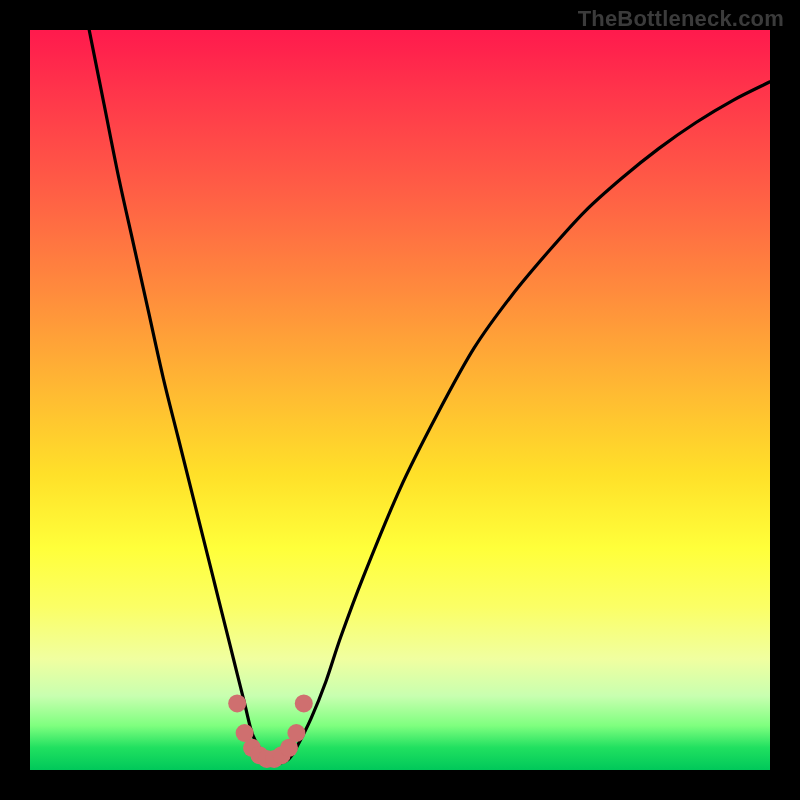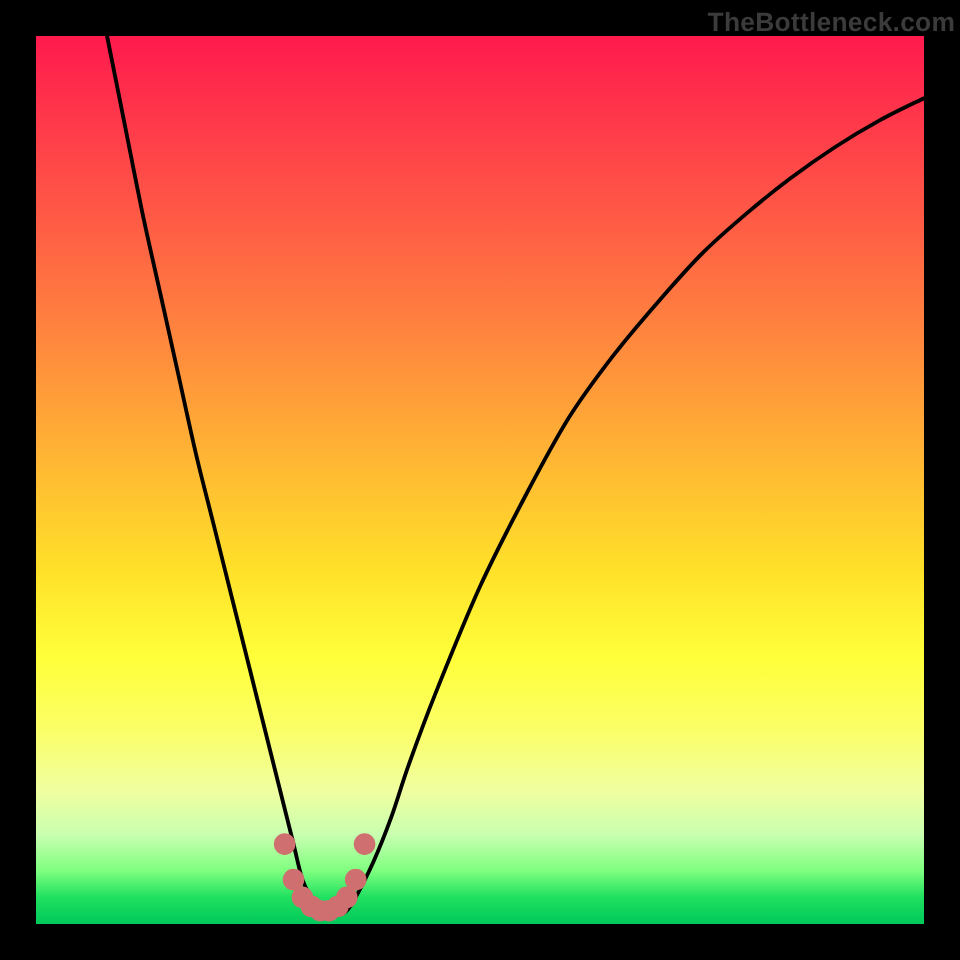--- a/index.html
+++ b/index.html
@@ -36,21 +36,21 @@
       #f0ffa0 85%,
       #c8ffb0 90%,
       #7fff7f 94%,
       #20e060 97%,
       #00c85a 100%
     );
   }
   .watermark {
     position: absolute;
     top: 6px;
-    right: 4px;
+    right: 16px;
     color: #3b3b3b;
     font-size: 22px;
     font-weight: 600;
     letter-spacing: 0.2px;
     user-select: none;
   }
   svg.overlay {
     position: absolute;
     left: 0;
     top: 0;

